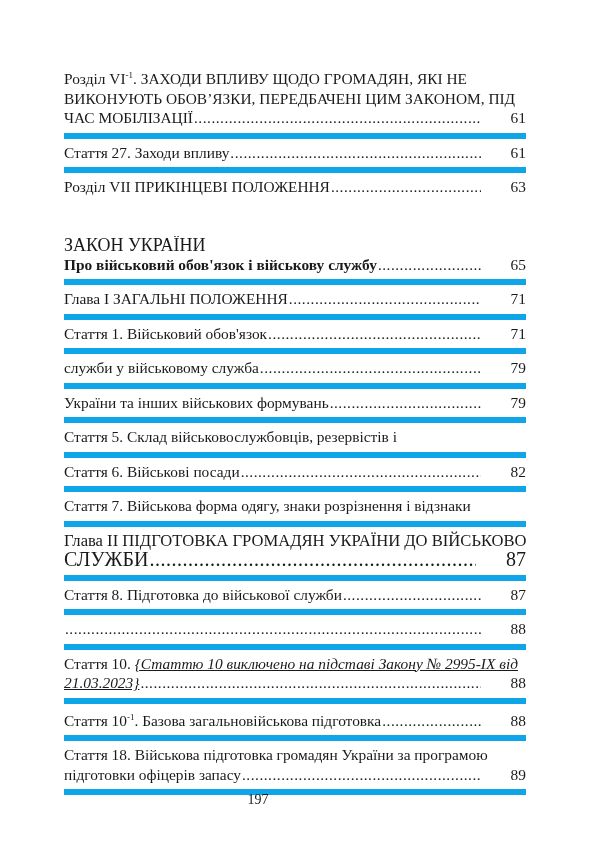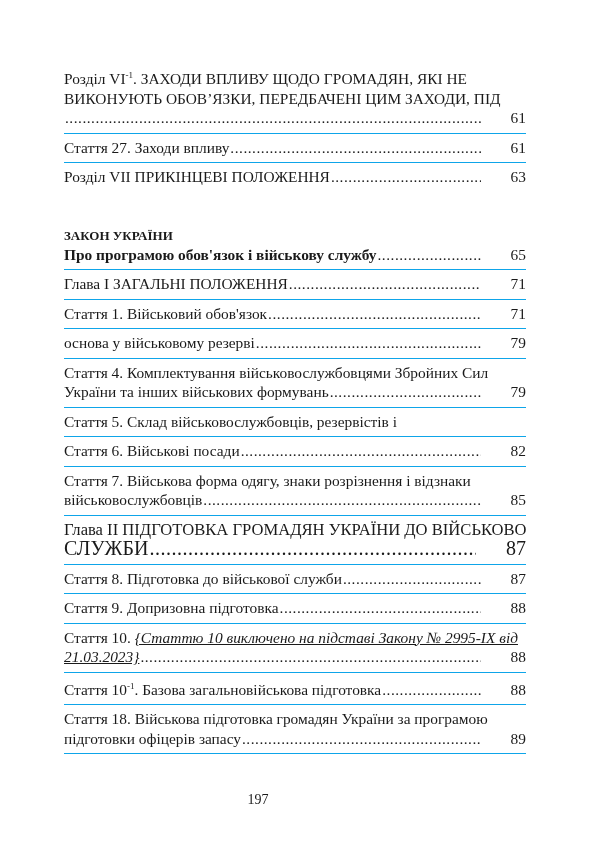--- a/index.html
+++ b/index.html
@@ -5,58 +5,59 @@
     html, body { margin: 0; padding: 0; }
     body {
       width: 600px; height: 849px; background: #ffffff;
       font-family: "Liberation Serif", serif; color: #1a1a1a;
       position: relative; overflow: hidden;
     }
     .page { position: absolute; left: 64px; top: 66px; width: 462px; }
     .entry {
       font-size: 15.4px; line-height: 19.5px;
       padding: 4px 0 5px 0;
-      border-bottom: 1px solid #0ea5e9;
+      border-bottom: 6px solid #0ea5e9;
     }
     .entry.first { padding-top: 0; }
     .entry.noborder { border-bottom: none; }
     .line { display: block; white-space: nowrap; overflow: hidden; }
     .lastline { display: flex; align-items: baseline; }
     .lastline .txt { white-space: nowrap; flex: 0 0 auto; }
     .lastline .dots {
       flex: 1 1 auto; overflow: hidden; white-space: nowrap;
       margin: 0 1px; letter-spacing: 0.5px;
     }
     .lastline .dots::before {
       content: "................................................................................................................................................................................";
     }
     .lastline .pg { flex: 0 0 auto; padding-left: 29px; }
     .sup { font-size: 9px; vertical-align: 6px; }
     .italic { font-style: italic; text-decoration: underline; }
     .bold { font-weight: bold; }
     .sec-gap { height: 34px; }
     .law-title {
-      font-size: 13px; font-weight: bold; line-height: 19px;
+      font-size: 18px; font-weight: normal; line-height: 19px;
     }
     .page-number {
       position: absolute; left: 0; width: 516px; top: 792px;
       text-align: center; font-size: 14px;
     }
   </style>
 </head>
 <body>
 
 <div class="page">
 
   <div class="entry first">
     <span class="line">
       <span>Розділ VI</span><span class="sup">-1</span><span>. ЗАХОДИ ВПЛИВУ ЩОДО ГРОМАДЯН, ЯКІ НЕ</span>
     </span>
-    <span class="line">ВИКОНУЮТЬ ОБОВ’ЯЗКИ, ПЕРЕДБАЧЕНІ ЦИМ ЗАХОДИ, ПІД</span>
+    <span class="line">ВИКОНУЮТЬ ОБОВ’ЯЗКИ, ПЕРЕДБАЧЕНІ ЦИМ ЗАКОНОМ, ПІД</span>
     <span class="lastline">
+      <span class="txt">ЧАС МОБІЛІЗАЦІЇ</span>
       <span class="dots"></span>
       <span class="pg">61</span>
     </span>
   </div>
 
   <div class="entry">
     <span class="lastline">
       <span class="txt">Стаття 27. Заходи впливу</span>
       <span class="dots"></span>
       <span class="pg">61</span>
@@ -69,21 +70,21 @@
       <span class="dots"></span>
       <span class="pg">63</span>
     </span>
   </div>
 
   <div class="sec-gap"></div>
 
   <div class="entry first">
     <span class="line law-title">ЗАКОН УКРАЇНИ</span>
     <span class="lastline bold">
-      <span class="txt">Про програмою обов'язок і військову службу</span>
+      <span class="txt">Про військовий обов'язок і військову службу</span>
       <span class="dots" style="font-weight:normal"></span>
       <span class="pg" style="font-weight:normal">65</span>
     </span>
   </div>
 
   <div class="entry">
     <span class="lastline">
       <span class="txt">Глава I ЗАГАЛЬНІ ПОЛОЖЕННЯ</span>
       <span class="dots"></span>
       <span class="pg">71</span>
@@ -94,28 +95,27 @@
     <span class="lastline">
       <span class="txt">Стаття 1. Військовий обов'язок</span>
       <span class="dots"></span>
       <span class="pg">71</span>
     </span>
   </div>
 
 
   <div class="entry">
     <span class="lastline">
-      <span class="txt">основа у військовому резерві</span>
+      <span class="txt">служби у військовому служба</span>
       <span class="dots"></span>
       <span class="pg">79</span>
     </span>
   </div>
 
   <div class="entry">
-    <span class="line">Стаття 4. Комплектування військовослужбовцями Збройних Сил</span>
     <span class="lastline">
       <span class="txt">України та інших військових формувань</span>
       <span class="dots"></span>
       <span class="pg">79</span>
     </span>
   </div>
 
   <div class="entry">
     <span class="line">Стаття 5. Склад військовослужбовців, резервістів і</span>
   </div>
@@ -123,25 +123,20 @@
   <div class="entry">
     <span class="lastline">
       <span class="txt">Стаття 6. Військові посади</span>
       <span class="dots"></span>
       <span class="pg">82</span>
     </span>
   </div>
 
   <div class="entry">
     <span class="line">Стаття 7. Військова форма одягу, знаки розрізнення і відзнаки</span>
-    <span class="lastline">
-      <span class="txt">військовослужбовців</span>
-      <span class="dots"></span>
-      <span class="pg">85</span>
-    </span>
   </div>
 
   <div class="entry" style="font-size:16.6px">
     <span class="line" style="font-size:16.6px">Глава II ПІДГОТОВКА ГРОМАДЯН УКРАЇНИ ДО ВІЙСЬКОВОЇ</span>
     <span class="lastline" style="font-size:20px">
       <span class="txt">СЛУЖБИ</span>
       <span class="dots"></span>
       <span class="pg">87</span>
     </span>
   </div>
@@ -149,21 +144,20 @@
   <div class="entry">
     <span class="lastline">
       <span class="txt">Стаття 8. Підготовка до військової служби</span>
       <span class="dots"></span>
       <span class="pg">87</span>
     </span>
   </div>
 
   <div class="entry">
     <span class="lastline">
-      <span class="txt">Стаття 9. Допризовна підготовка</span>
       <span class="dots"></span>
       <span class="pg">88</span>
     </span>
   </div>
 
   <div class="entry">
     <span class="line">
       <span>Стаття 10. </span><span class="italic">{Статтю 10 виключено на підставі Закону № 2995-IX від</span>
     </span>
     <span class="lastline">

